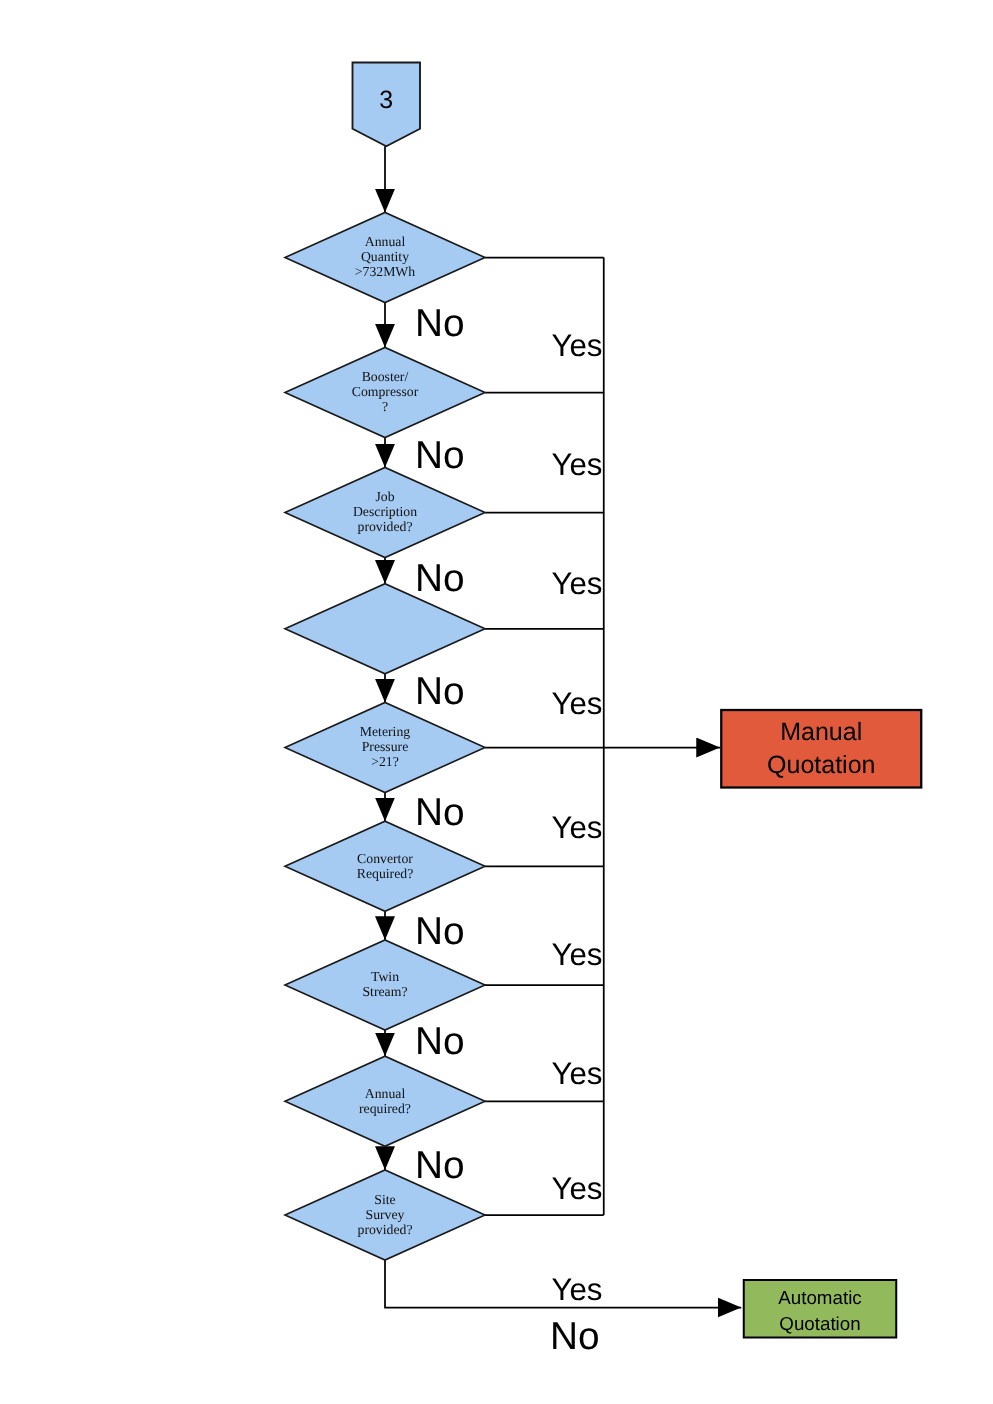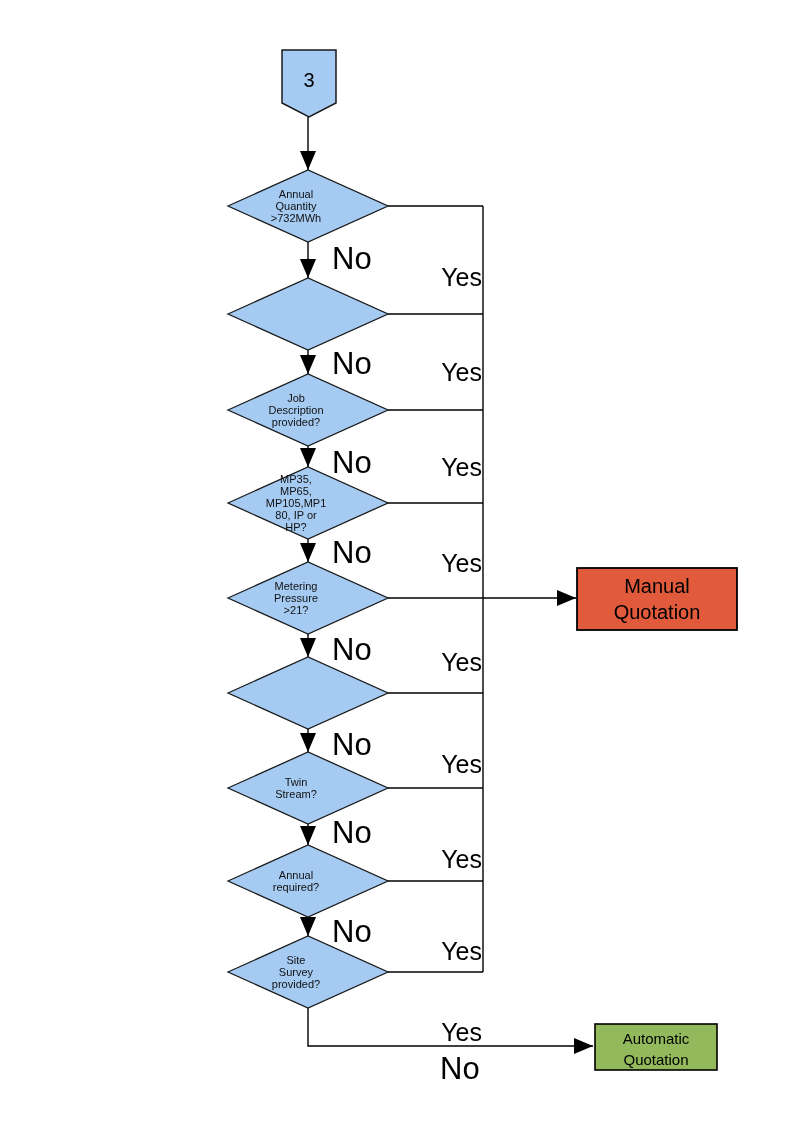--- a/index.html
+++ b/index.html
@@ -12,24 +12,24 @@
     overflow: hidden;
   }
   .page svg { position: absolute; left: 0; top: 0; }
   .txt { position: absolute; color: #000; }
   .connector-lbl {
     left: 282px; top: 58px; width: 54px; height: 44px;
     display: flex; align-items: center; justify-content: center;
     font-size: 20px;
   }
   .diamond-lbl {
-    left: 216px; width: 160px; height: 72px;
+    left: 228px; width: 160px; height: 72px;
     display: flex; align-items: center; justify-content: center;
     text-align: center; font-size: 11px; line-height: 12px;
-    white-space: pre-line; color: #111;
+    white-space: pre-line; color: #111; font-family: Liberation Serif, serif;
   }
   .yes-lbl {
     left: 398px; width: 84px; text-align: right;
     font-size: 25px; line-height: 26px; margin-top: 36px;
   }
   .no-lbl {
     left: 332px; font-size: 31px; line-height: 26px;
   }
   .no-lbl.bottom { left: 440px; }
   .outcome-lbl {
@@ -94,31 +94,31 @@
 
     <rect x="577" y="568" width="160" height="62" fill="#E15A3B" stroke="#000" stroke-width="1.8"></rect>
     <rect x="595" y="1024" width="122" height="46" fill="#92BA5C" stroke="#000" stroke-width="1.6"></rect>
   </svg>
 
   <div class="txt connector-lbl">3</div>
 
   <div class="txt diamond-lbl" style="top:170px">Annual
 Quantity
 &gt;732MWh</div>
+  <div class="txt diamond-lbl" style="top:278px">Booster/
+Compressor
+?</div>
   <div class="txt diamond-lbl" style="top:374px">Job
 Description
 provided?</div>
-  <div class="txt diamond-lbl" style="top:467px">MP35,
-MP65,
-MP105,MP1
-80, IP or
-HP?</div>
   <div class="txt diamond-lbl" style="top:562px">Metering
 Pressure
 &gt;21?</div>
+  <div class="txt diamond-lbl" style="top:657px">Convertor
+Required?</div>
   <div class="txt diamond-lbl" style="top:752px">Twin
 Stream?</div>
   <div class="txt diamond-lbl" style="top:845px">Annual
 required?</div>
   <div class="txt diamond-lbl" style="top:936px">Site
 Survey
 provided?</div>
 
   <div class="txt yes-lbl" style="top:228px">Yes</div>
   <div class="txt yes-lbl" style="top:323px">Yes</div>

